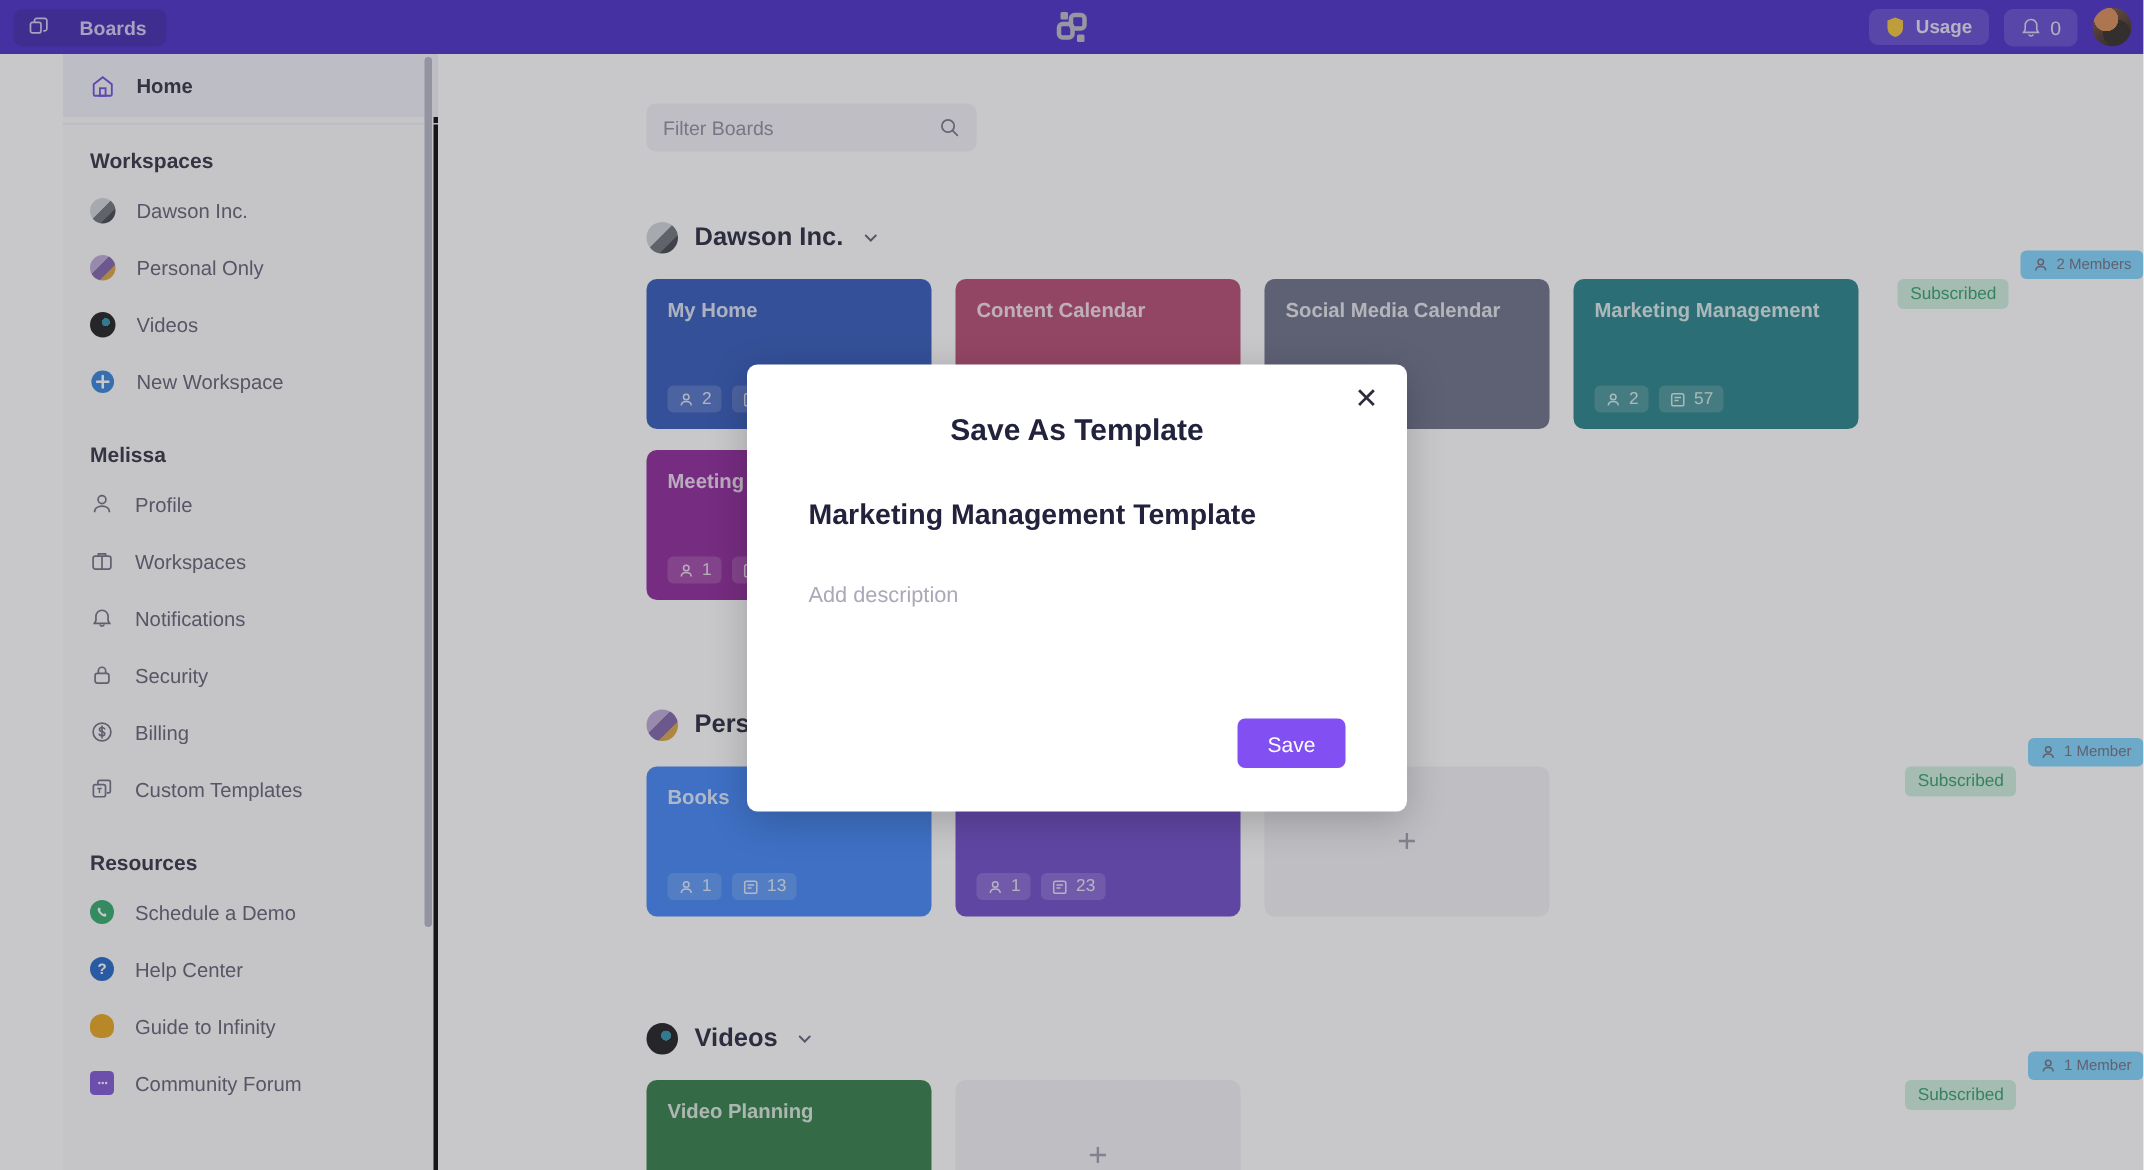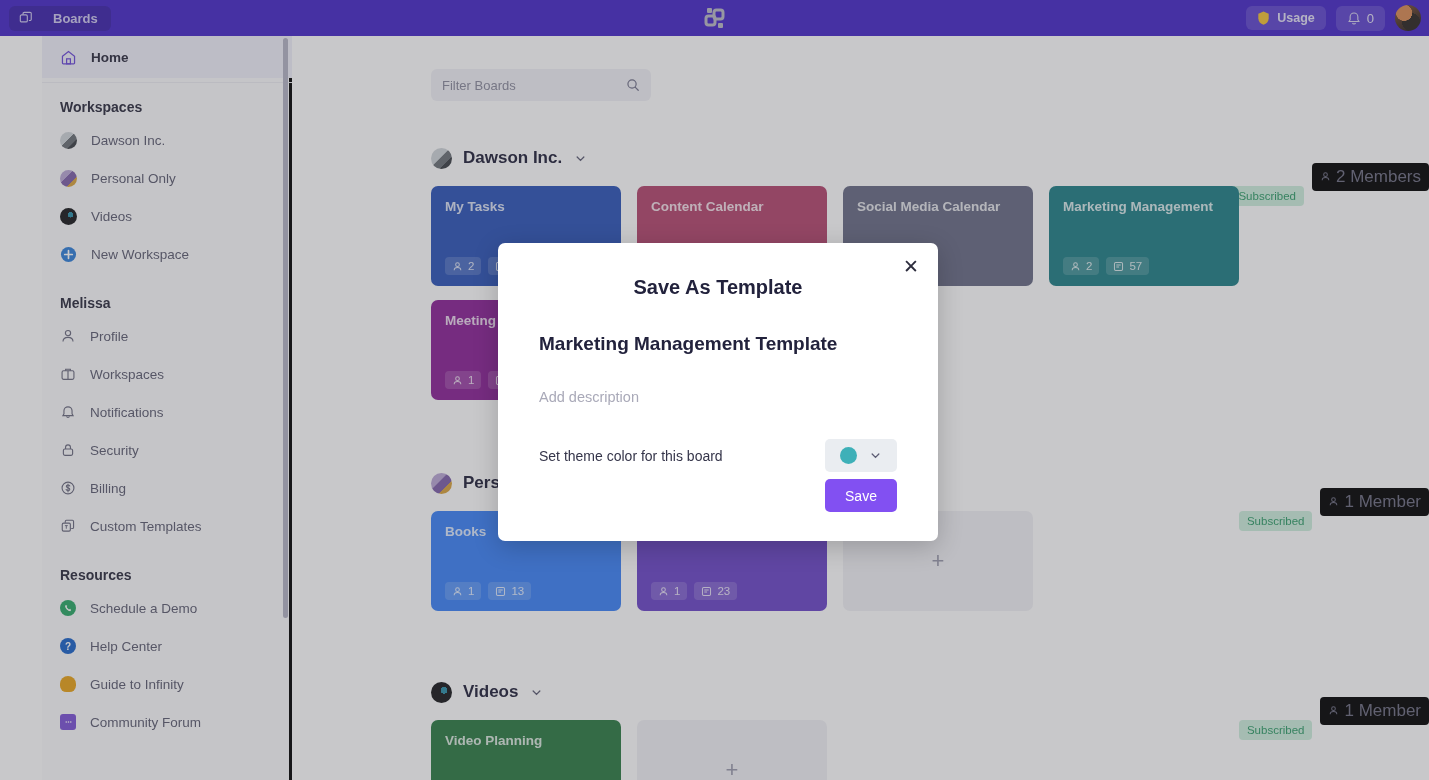--- a/index.html
+++ b/index.html
@@ -120,22 +120,22 @@
   .ws-caret { margin-left: 12px; color: #6b6b80; display: flex; }
   .ws-badges {
     position: absolute; right: 0; top: 3px;
     display: flex; align-items: center; gap: 8px;
   }
   .badge-sub {
     background: #cdeedd; color: #2f9c68;
     font-size: 11.5px; border-radius: 4px; padding: 4px 8px; margin-top: 39px;
   }
   .badge-mem {
-    background: #000000; color: #6c6c80;
-    font-size: 17px; border-radius: 4px; padding: 4px 8px;
+    background: #7dd3fc; color: #6c6c80;
+    font-size: 10px; border-radius: 4px; padding: 4px 8px;
     display: flex; align-items: center; gap: 5px;
   }
   .cards-row { display: flex; gap: 16px; margin-top: 14px; }
   .board-card {
     width: 190px; height: 100px;
     border-radius: 7px;
     padding: 13px 14px 0 14px;
     position: relative;
     display: flex; flex-direction: column; justify-content: space-between;
   }
@@ -419,21 +419,21 @@
                   <circle cx="6" cy="4" r="2"></circle>
                   <path d="M2.4 10.2c0-2 1.7-3 3.6-3s3.6 1 3.6 3"></path>
                 </svg>
             </span>
             <span>2 Members</span>
           </span>
         </div>
       </div>
       <div class="cards-row">
         <div class="board-card" style="background:#2b54b8;">
-          <div class="board-title">My Tasks</div>
+          <div class="board-title">My Home</div>
           <div class="board-stats">
             <span class="stat-pill">
               <span>
                   <svg width="11" height="11" viewBox="0 0 12 12" fill="none" stroke="rgba(255,255,255,.8)" stroke-width="1.1">
                     <circle cx="6" cy="4" r="2"></circle>
                     <path d="M2.4 10.2c0-2 1.7-3 3.6-3s3.6 1 3.6 3"></path>
                   </svg>
                 </span>
               <span>2</span>
             </span>
@@ -655,27 +655,16 @@
 
   </div>
 
   <div class="overlay"></div>
 
   <div class="modal">
     <div class="modal-close">✕</div>
     <div class="modal-title">Save As Template</div>
     <div class="modal-name">Marketing Management Template</div>
     <div class="modal-desc">Add description</div>
-    <div class="modal-themerow">
-      <span class="modal-themelabel">Set theme color for this board</span>
-      <span class="color-select">
-        <span class="color-dot" style="background:#3eb0b8;"></span>
-        <span>
-          <svg width="13" height="13" viewBox="0 0 14 14" fill="none" stroke="#5d5d74" stroke-width="1.4">
-              <path d="M3.4 5.4 7 9l3.6-3.6" stroke-linecap="round"></path>
-            </svg>
-        </span>
-      </span>
-    </div>
     <div class="save-btn" style="background: rgb(130, 80, 242);">Save</div>
   </div>
 
 </div>
 
 </body></html>

